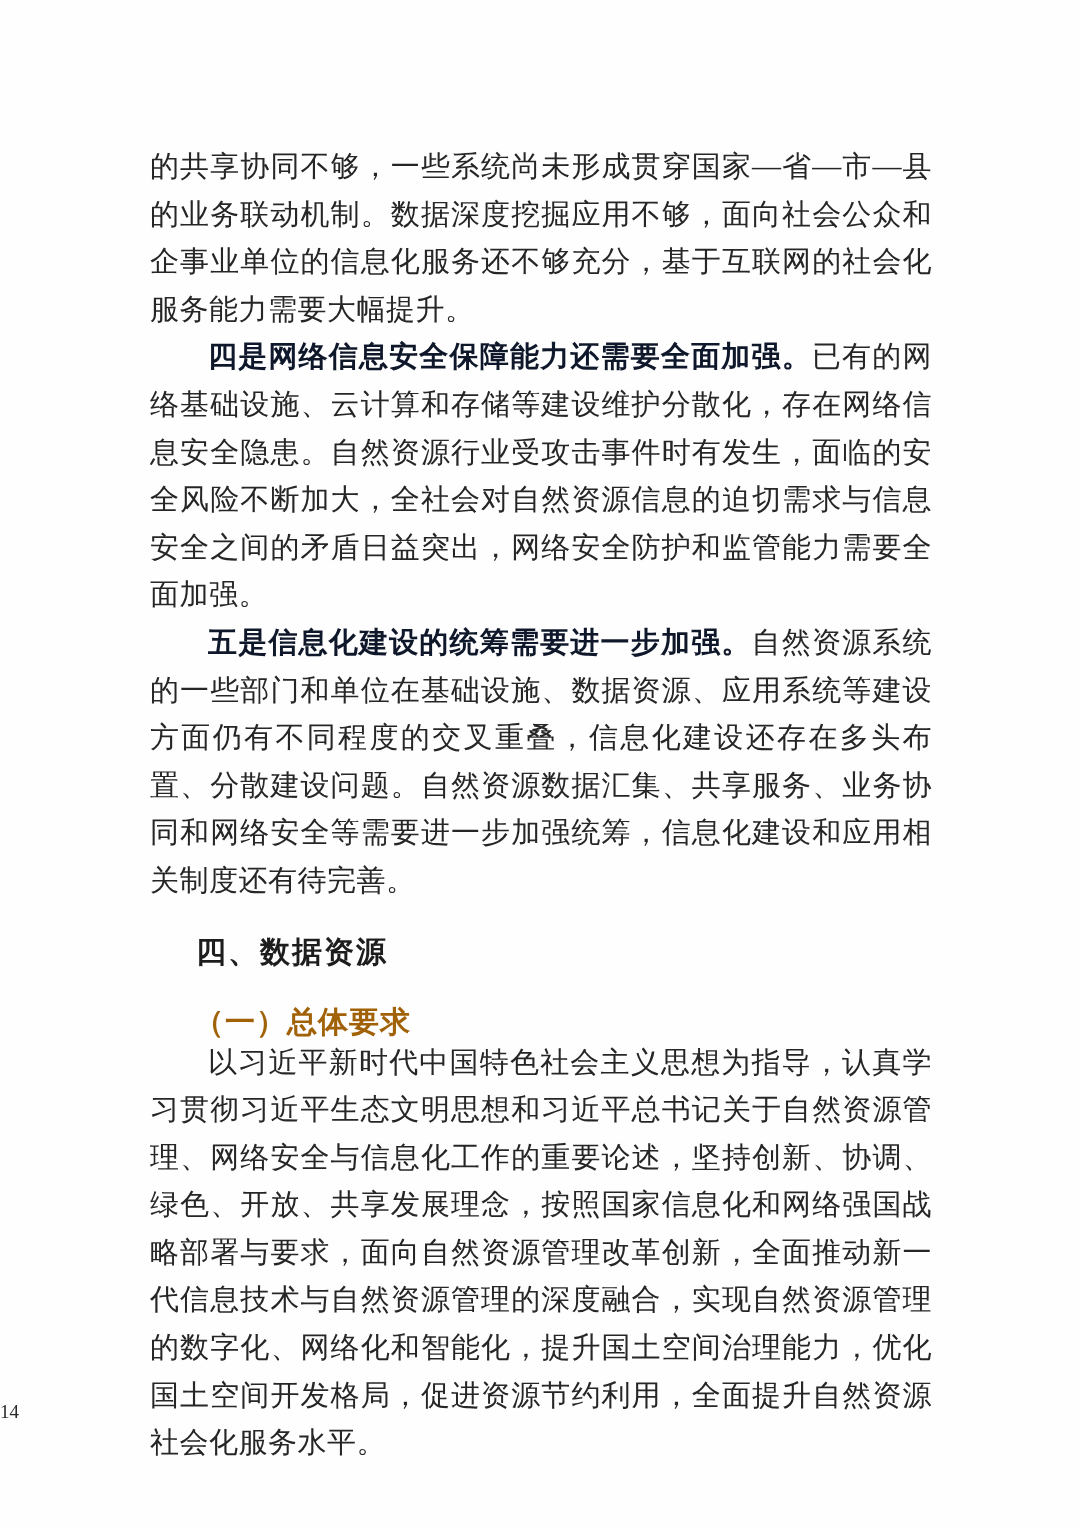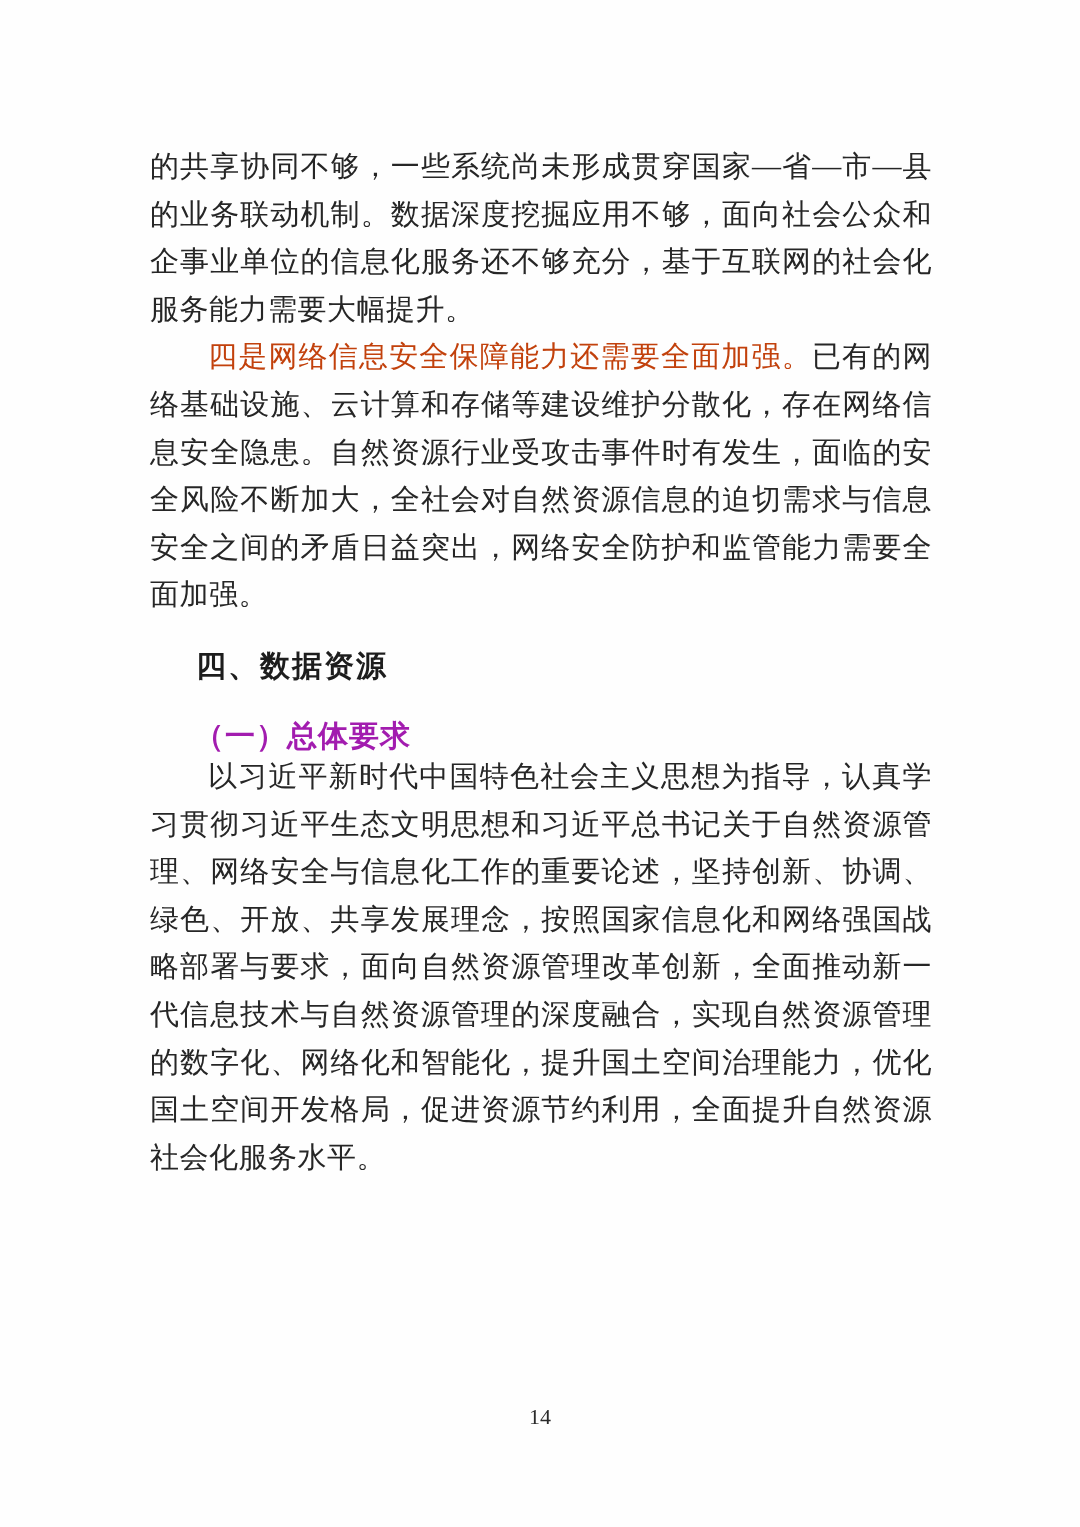--- a/index.html
+++ b/index.html
@@ -24,72 +24,72 @@
   }
   p.body-text {
     margin: 0;
     font-size: 29px;
     line-height: 47.6px;
     text-align: justify;
     letter-spacing: 0.5px;
     color: #262626;
   }
   p.indent { text-indent: 2em; }
-  p.body-text strong { font-weight: 400; color: #c2410c; }
+  p.body-text strong { font-weight: 700; color: #0f172a; }
 
   .h-section {
     font-family: "Liberation Sans", "DejaVu Sans", sans-serif;
     font-weight: 700;
     font-size: 30px;
     line-height: 34px;
     color: #1d1d1d;
     margin: 30px 0 0 46px;
     letter-spacing: 2px;
   }
   .h-sub {
     font-family: "Liberation Sans", "DejaVu Sans", sans-serif;
     font-weight: 700;
     font-size: 30px;
     line-height: 34px;
-    color: #a21caf;
+    color: #a16207;
     margin: 36px 0 0 44px;
     letter-spacing: 1px;
   }
   .h-num {
     font-family: "Liberation Serif", "DejaVu Serif", serif;
     font-weight: 700;
     font-size: 30px;
     line-height: 34px;
     color: #1b1b1b;
     margin: 26px 0 0 64px;
     letter-spacing: 2px;
   }
   .para-gap { margin-top: 13px; }
 
   .page-number {
     position: absolute;
-    bottom: 97px;
+    bottom: 104px;
     left: 0;
     width: 100%;
-    text-align: center;
-    font-size: 22px;
+    font-size: 19px;
     color: #2a2a2a;
     font-family: "Liberation Serif", "DejaVu Serif", serif;
   }
 </style>
 </head>
 <body>
 
 <div class="page">
   <div class="content">
 
     <p class="body-text">的共享协同不够，一些系统尚未形成贯穿国家—省—市—县的业务联动机制。数据深度挖掘应用不够，面向社会公众和企事业单位的信息化服务还不够充分，基于互联网的社会化服务能力需要大幅提升。</p>
 
     <p class="body-text indent"><strong>四是网络信息安全保障能力还需要全面加强。</strong><span>已有的网络基础设施、云计算和存储等建设维护分散化，存在网络信息安全隐患。自然资源行业受攻击事件时有发生，面临的安全风险不断加大，全社会对自然资源信息的迫切需求与信息安全之间的矛盾日益突出，网络安全防护和监管能力需要全面加强。</span></p>
 
+    <p class="body-text indent"><strong>五是信息化建设的统筹需要进一步加强。</strong><span>自然资源系统的一些部门和单位在基础设施、数据资源、应用系统等建设方面仍有不同程度的交叉重叠，信息化建设还存在多头布置、分散建设问题。自然资源数据汇集、共享服务、业务协同和网络安全等需要进一步加强统筹，信息化建设和应用相关制度还有待完善。</span></p>
 
     <h2 class="h-section">四、数据资源</h2>
 
     <h3 class="h-sub">（一）总体要求</h3>
 
 
     <p class="body-text indent para-gap">以习近平新时代中国特色社会主义思想为指导，认真学习贯彻习近平生态文明思想和习近平总书记关于自然资源管理、网络安全与信息化工作的重要论述，坚持创新、协调、绿色、开放、共享发展理念，按照国家信息化和网络强国战略部署与要求，面向自然资源管理改革创新，全面推动新一代信息技术与自然资源管理的深度融合，实现自然资源管理的数字化、网络化和智能化，提升国土空间治理能力，优化国土空间开发格局，促进资源节约利用，全面提升自然资源社会化服务水平。</p>
 
   </div>
 

